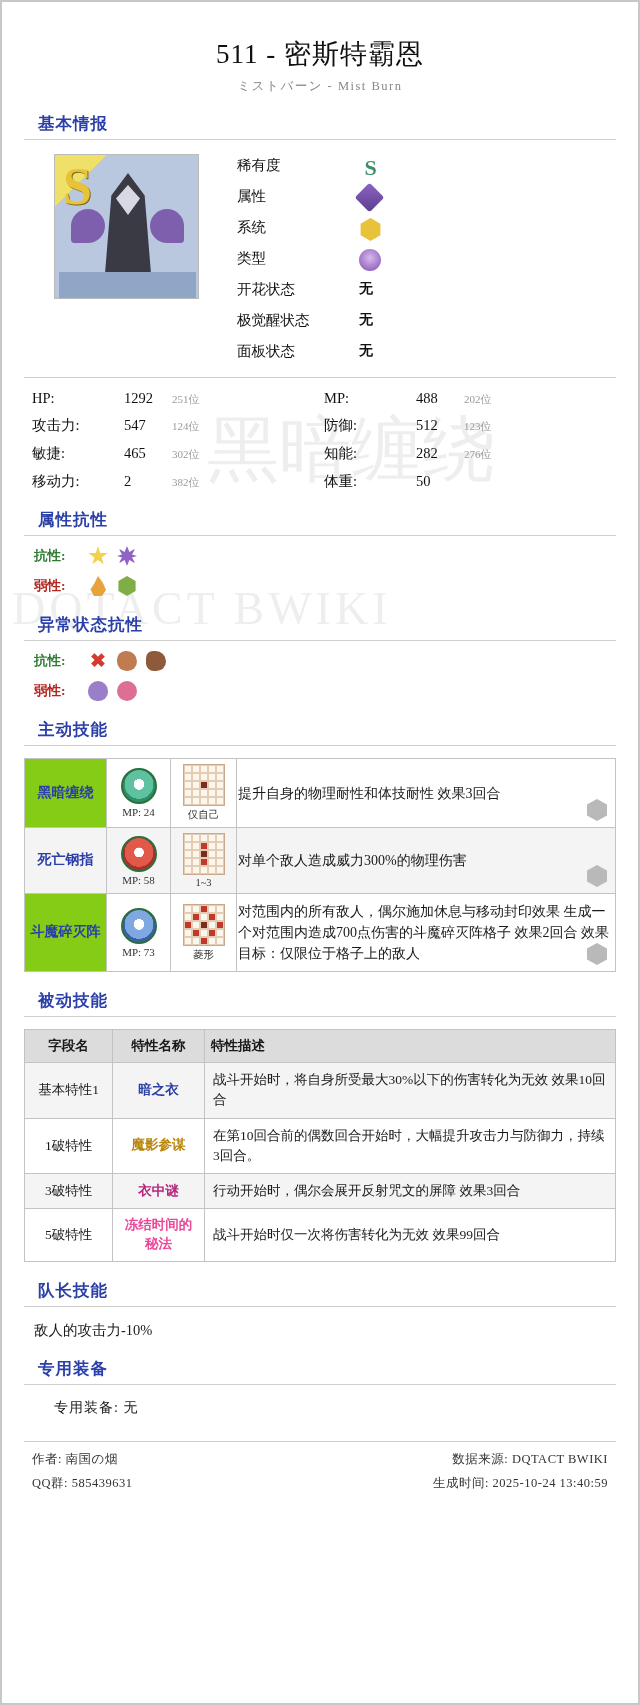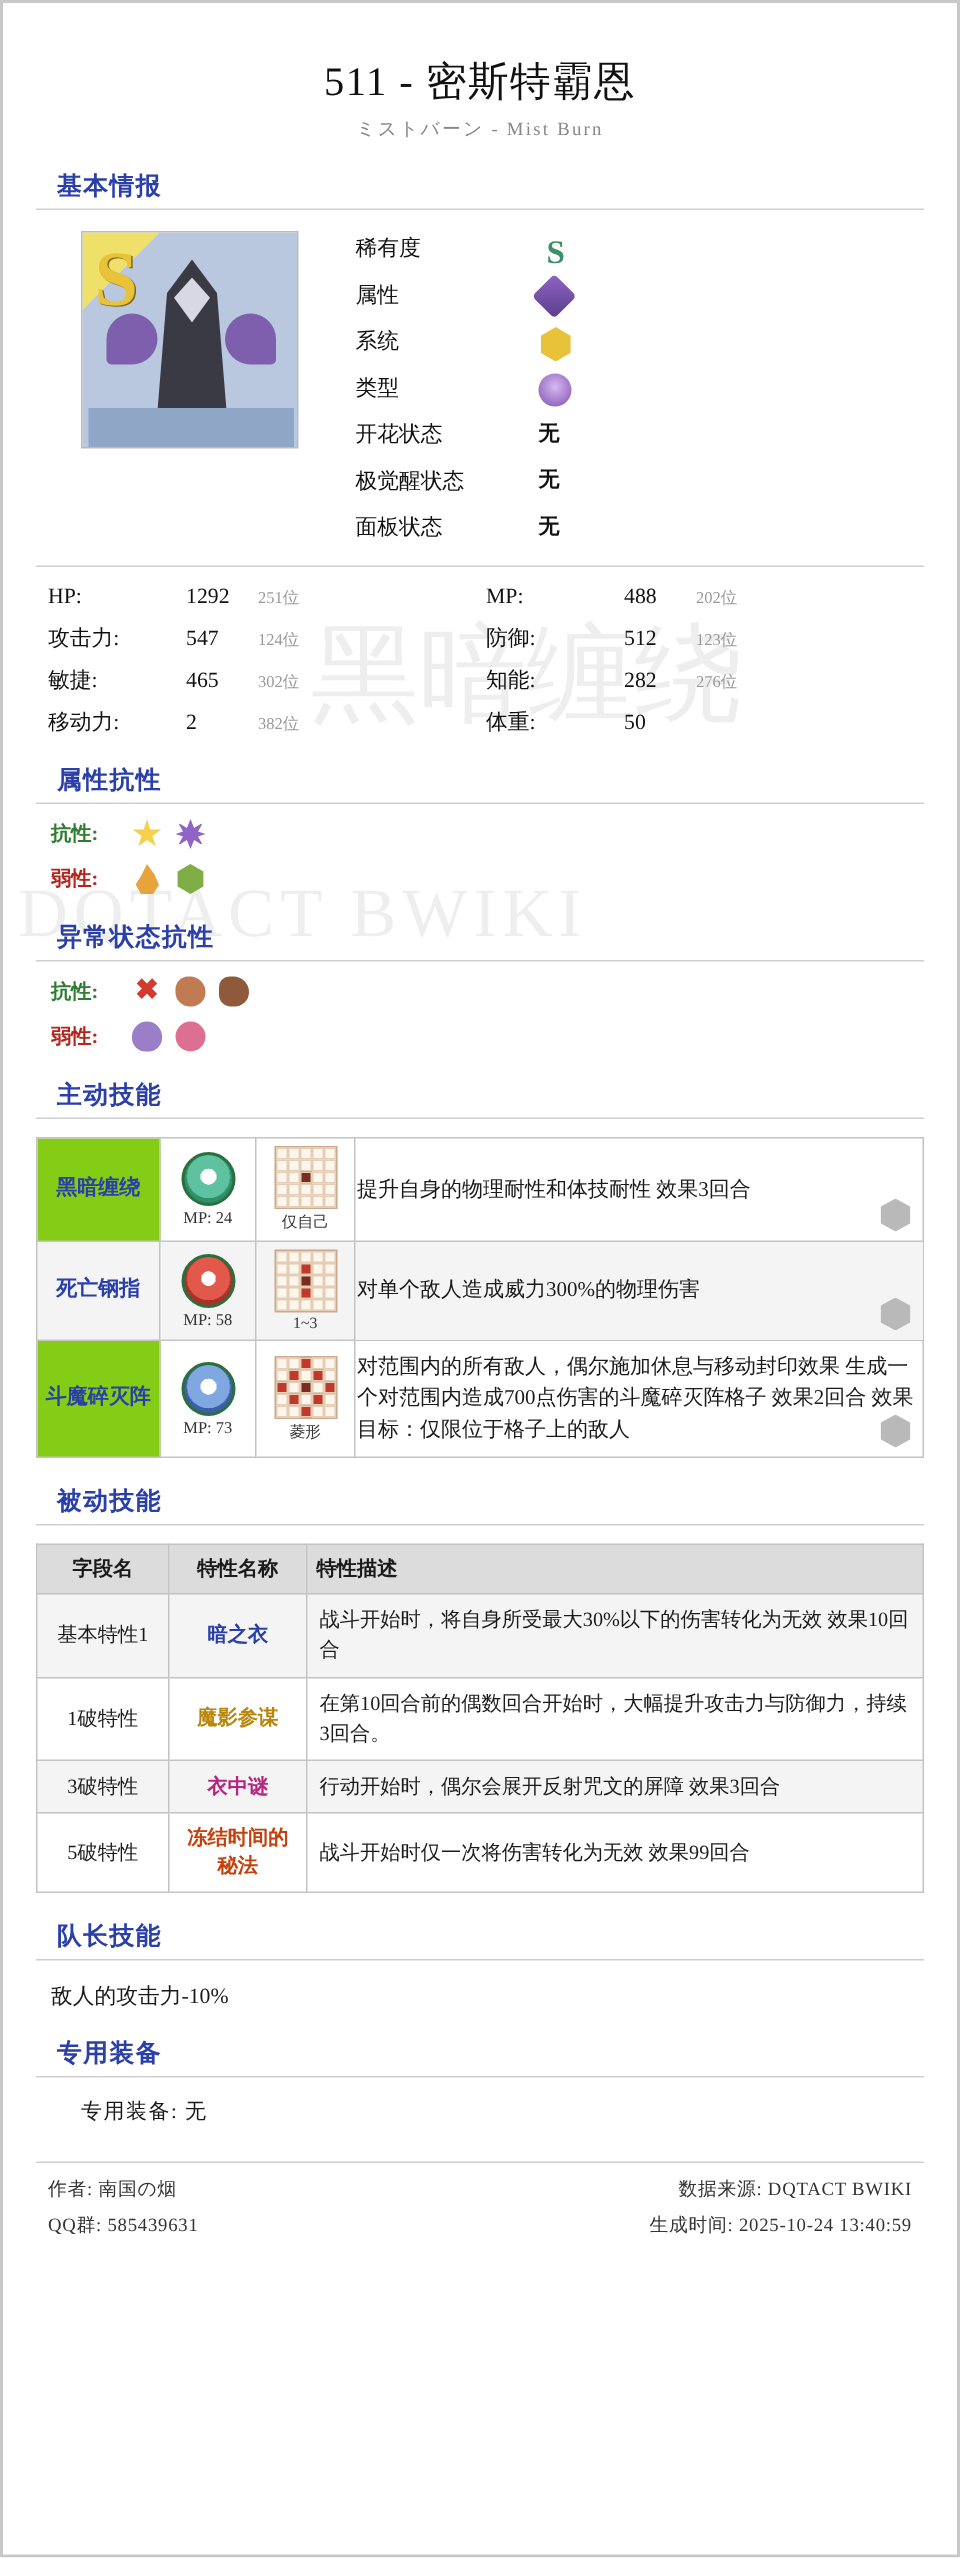--- a/index.html
+++ b/index.html
@@ -216,21 +216,21 @@
     border: 1px solid #c3c3c3; padding: 7px 6px; text-align: left;
   }
   .passive th.c1 { width: 88px; text-align: center; }
   .passive th.c2 { width: 92px; text-align: center; }
   .passive td { border: 1px solid #c3c3c3; padding: 7px 8px; font-size: 13.5px; vertical-align: middle; }
   .passive td.c1 { text-align: center; }
   .passive td.c2 { text-align: center; font-weight: bold; line-height: 1.4; }
   .p1 { color: #2a3fa8; }
   .p2 { color: #b8860b; }
   .p3 { color: #b3277e; }
-  .p4 { color: #c2410c; }
+  .p4 { color: #ec4899; }
   .pdesc { line-height: 1.5; }
   .row-g td { background: #f4f4f4; }
 
   
   .plain-line { font-size: 14.5px; margin: 14px 0 0 10px; }
   .equip-line { font-size: 14px; margin: 14px 0 0 30px; letter-spacing: 1px; }
 
   
   .foot-sep { height: 1px; background: #cfcfcf; margin-top: 24px; }
   .footer { display: flex; justify-content: space-between; font-size: 12.5px; color: #333; padding: 9px 8px 0; }

